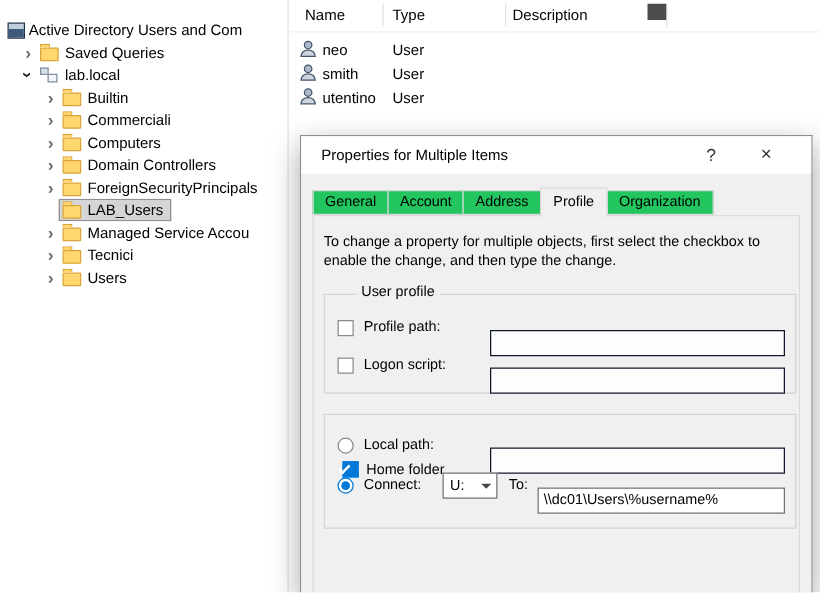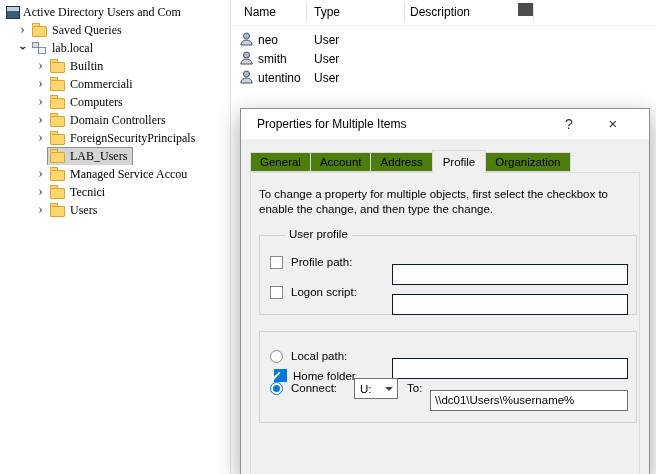--- a/index.html
+++ b/index.html
@@ -1,21 +1,21 @@
 <!DOCTYPE html>
 <html><head>
 <meta charset="utf-8">
 <style>
   html,body{margin:0;padding:0;background:#fff;}
   .screen{position:relative;width:656px;height:474px;background:#fff;overflow:hidden;
           font-family:"Liberation Sans",sans-serif;font-size:12px;color:#000;}
 
   
   .tree-pane{position:absolute;left:0;top:0;width:231px;height:474px;
-             border-right:1px solid #e4e4e4;padding-top:3px;box-sizing:border-box;background:#fff;font-family:Liberation Serif, serif;}
+             border-right:1px solid #e4e4e4;padding-top:15px;box-sizing:border-box;background:#fff;}
   .trow{display:flex;align-items:center;height:18px;white-space:nowrap;overflow:hidden;cursor:default;}
   .lvl0{padding-left:6px;}
   .lvl1{padding-left:16px;}
   .lvl2{padding-left:34px;}
   .chev{display:block;width:13px;flex:0 0 13px;text-align:center;color:#6d6d6d;
         font-size:14px;line-height:16px;font-weight:700;}
   .chev.exp{transform:rotate(90deg);color:#1c1c1c;}
   .inner{display:flex;align-items:center;gap:5px;padding:1px 5px 1px 2px;border:1px solid transparent;}
   .inner.sel{background:#d5d5d5;border-color:#8f8f8f;}
   .ricon{width:14px;height:13px;flex:0 0 14px;box-sizing:border-box;border:1px solid #20324a;
@@ -52,21 +52,21 @@
   .dtitle{position:relative;height:30px;background:#fff;}
   .ttext{position:absolute;left:16px;top:0;line-height:30px;font-size:12px;}
   .dbtn{position:absolute;top:0;width:32px;height:30px;text-align:center;line-height:30px;
         color:#333;font-size:14px;cursor:pointer;}
   .btn-help{right:64px;}
   .btn-close{right:20px;font-size:15px;}
   .dbody{position:absolute;left:0;top:30px;right:0;bottom:0;background:#f0f0f0;font-size:11.5px;}
 
   .tabs{position:absolute;left:9px;top:13px;display:flex;z-index:2;}
   .tab{height:20px;box-sizing:border-box;padding:3px 9px;border:1px solid #d9d9d9;
-       background:#4d7c0f;margin-right:-1px;cursor:pointer;}
+       background:#22c55e;margin-right:-1px;cursor:pointer;}
   .tab.active{height:23px;margin-top:-2px;padding:5px 10px;background:#f0f0f0;
        border-bottom:none;position:relative;z-index:3;}
   .frame{position:absolute;left:9px;right:9px;top:33px;bottom:0;
        border:1px solid #dcdcdc;border-bottom:none;background:#f0f0f0;}
 
   .desc{position:absolute;left:18px;top:48px;width:382px;line-height:15px;}
 
   .group{position:absolute;border:1px solid #d2d2d2;}
   .group1{left:18px;top:96px;width:376px;height:78px;}
   .group2{left:18px;top:192px;width:376px;height:90px;}

